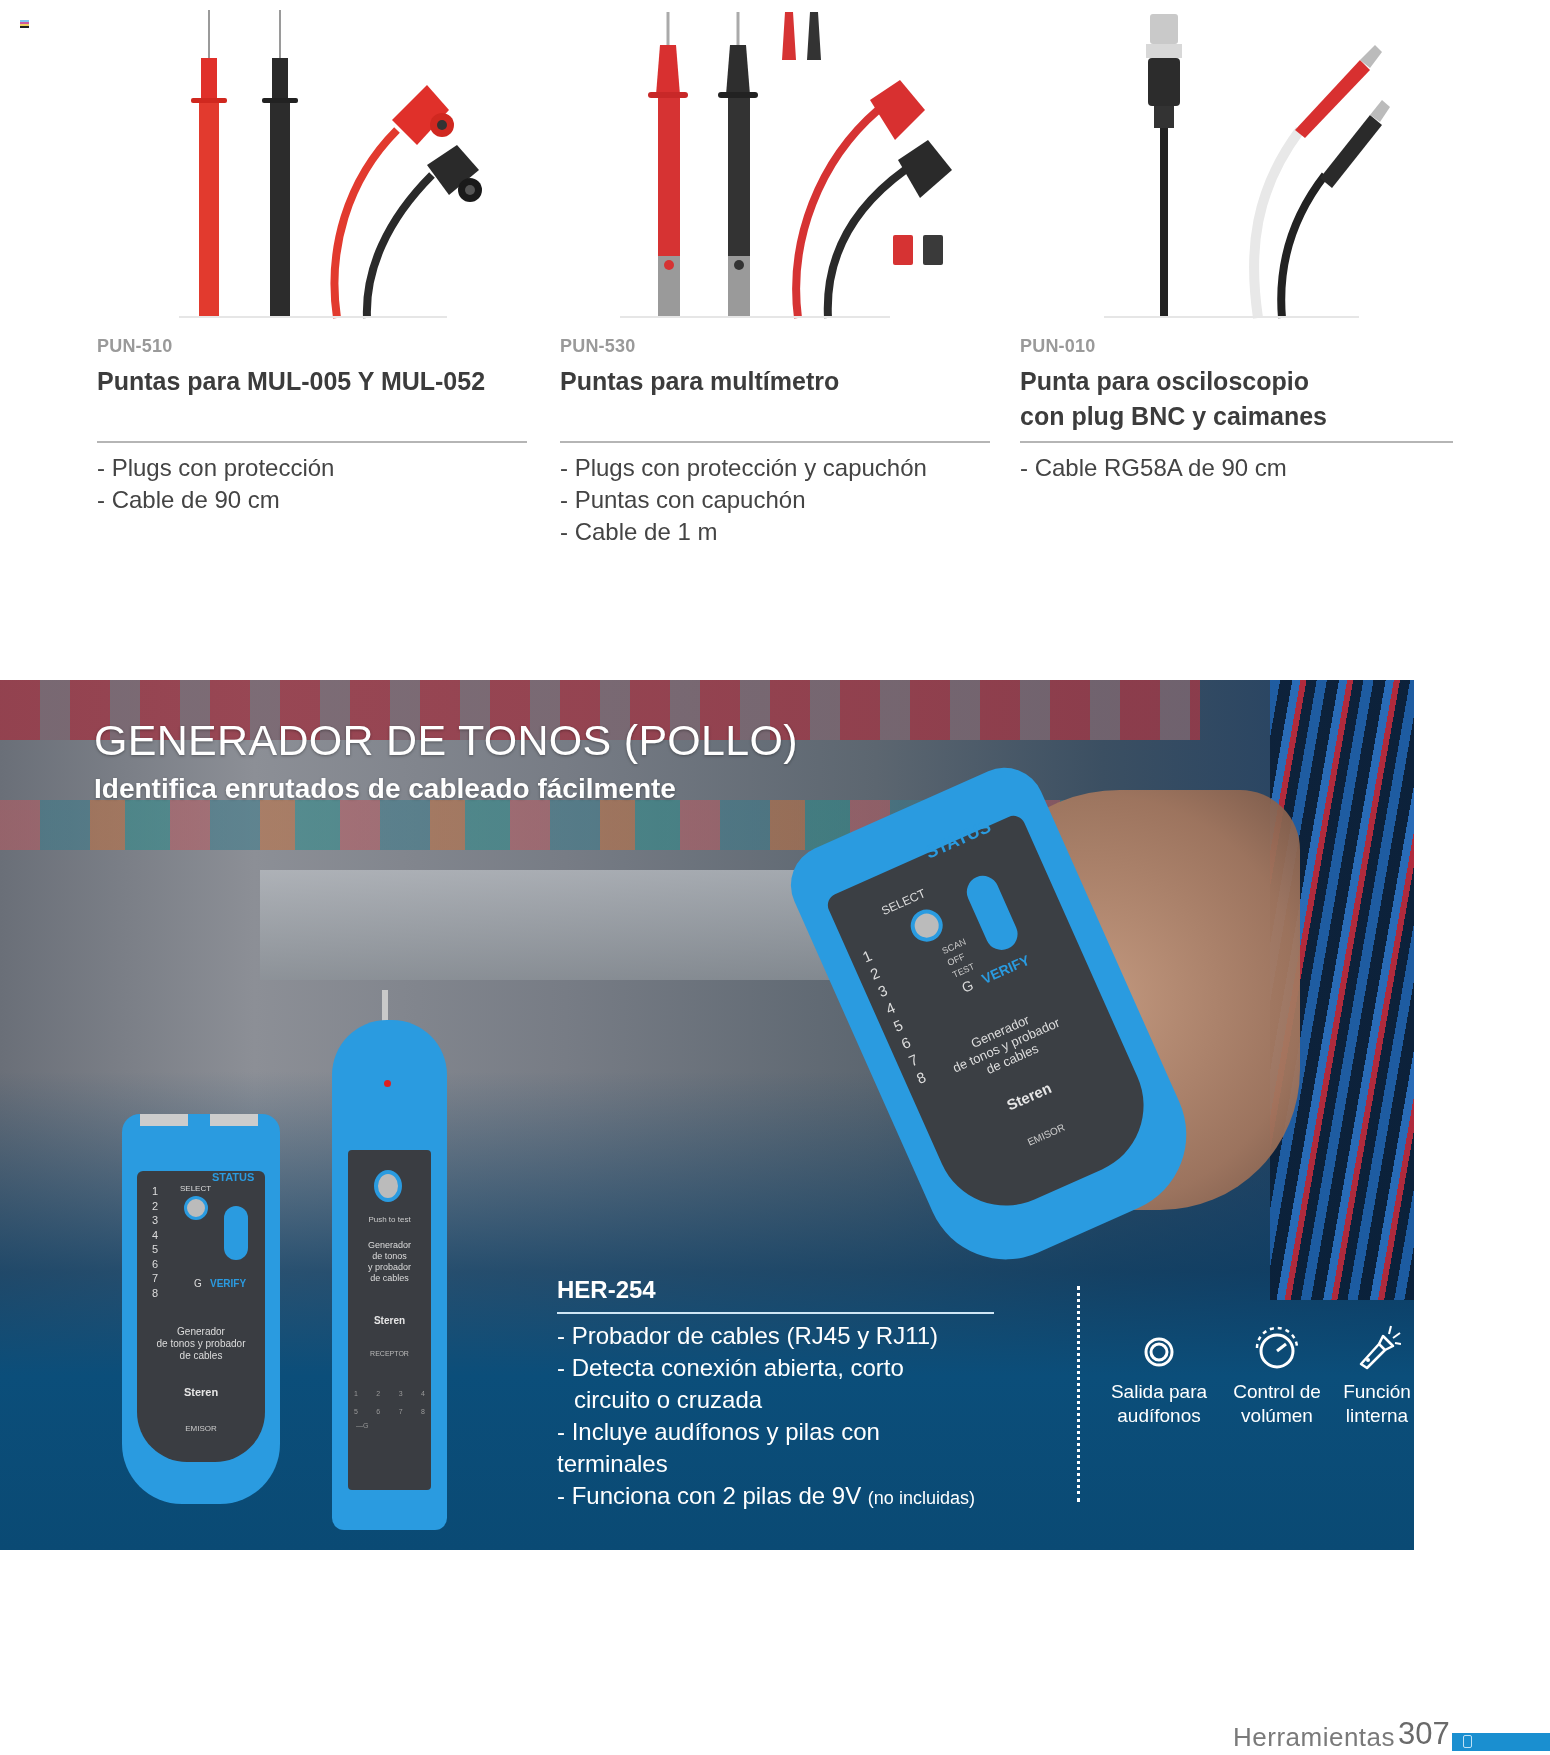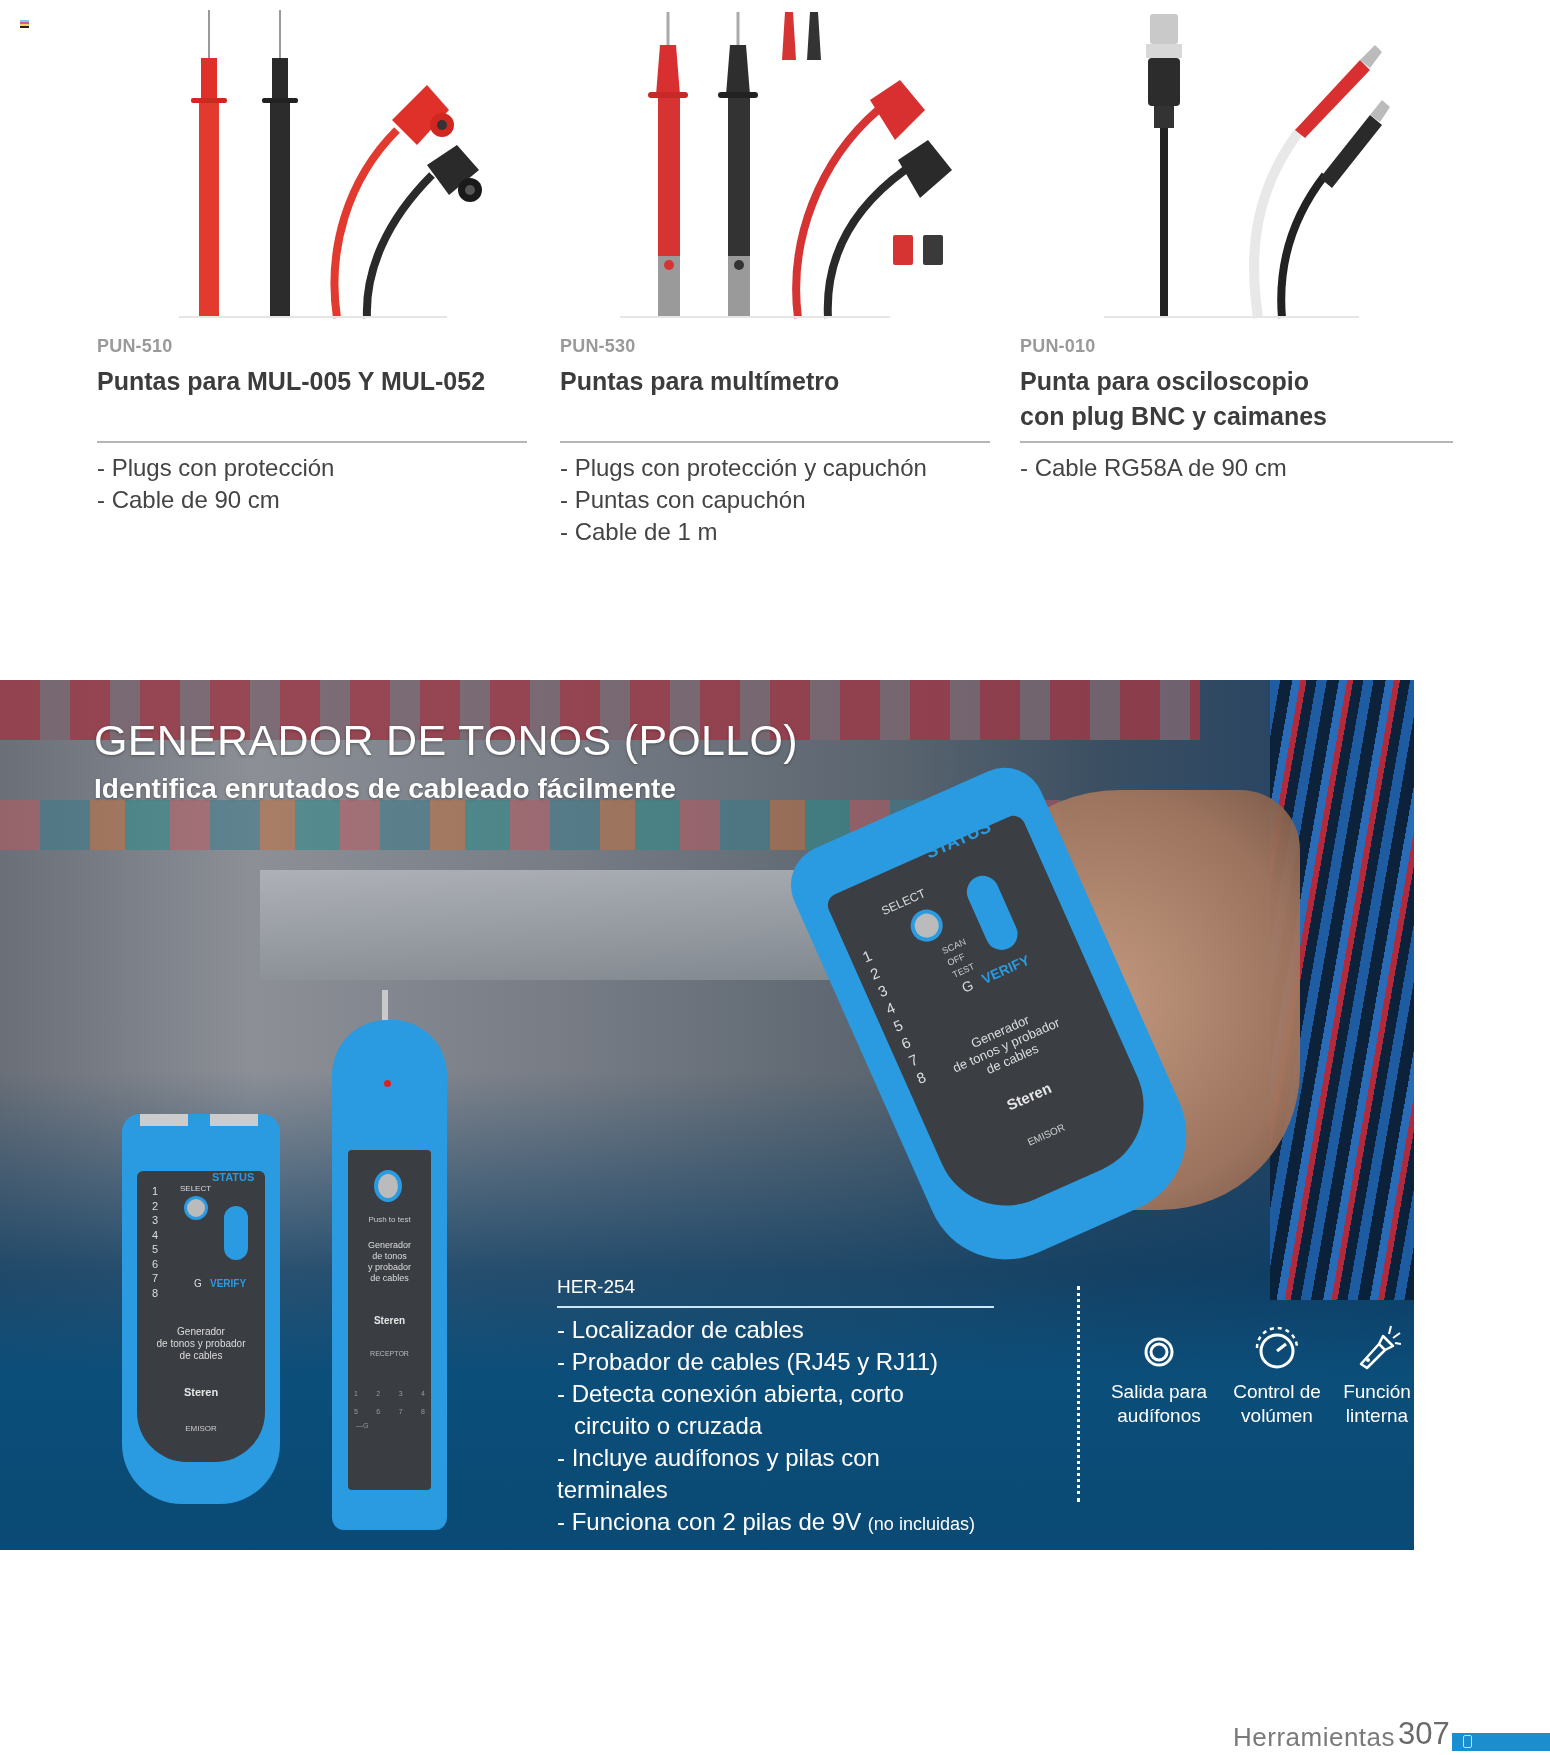--- a/index.html
+++ b/index.html
@@ -22,21 +22,21 @@
   .banner { position: absolute; left: 0; top: 680px; width: 1414px; height: 870px; overflow: hidden;
     background:
       linear-gradient(180deg, rgba(8,45,75,0) 45%, rgba(8,60,100,0.75) 68%, #0b4e7a 80%, #0a4a74 100%),
       linear-gradient(90deg, #6a6f78 0%, #8c8f96 18%, #777c85 40%, #5c6670 62%, #3b4f62 78%, #1d3e63 100%);
   }
   .banner .bg-layer { position: absolute; }
   .banner-title { position: absolute; left: 94px; top: 36px; font-size: 43px; color: #ffffff; letter-spacing: 0.3px; font-weight: normal; text-shadow: 0 1px 3px rgba(0,0,0,0.35); }
   .banner-subtitle { position: absolute; left: 94px; top: 93px; font-size: 28px; color: #ffffff; font-weight: bold; text-shadow: 0 1px 3px rgba(0,0,0,0.35); }
 
   .spec-block { position: absolute; left: 557px; top: 596px; width: 440px; color: #ffffff; }
-  .spec-block .sku { font-size: 19px; font-weight: normal; }
+  .spec-block .sku { font-size: 24px; font-weight: bold; }
   .spec-block .rule { margin-top: 8px; width: 437px; height: 2px; background: #cfe6f5; }
   .spec-block ul { list-style: none; margin-top: 6px; font-size: 24px; line-height: 32px; }
   .spec-block ul li.cont { padding-left: 17px; }
   .spec-block .small { font-size: 18px; }
 
   .divider-dotted { position: absolute; left: 1077px; top: 606px; height: 216px; border-left: 3px dotted #ffffff; }
 
   .icon-feature { position: absolute; top: 654px; width: 120px; text-align: center; color: #ffffff; font-size: 19px; line-height: 24px; }
   .icon-feature svg { display: block; margin: 0 auto 10px; }
 
@@ -261,21 +261,20 @@
         <span>7</span>
         <span>8</span>
     </div>
     <div style="position:absolute;left:24px;top:432px;color:#999;font-size:7px;">—G</div>
   </div>
 
   <div class="spec-block">
     <div class="sku">HER-254</div>
     <div class="rule"></div>
     <ul>
-      <li>- Localizador de cables</li>
       <li>- Probador de cables (RJ45 y RJ11)</li>
       <li>- Detecta conexión abierta, corto</li>
       <li class="cont">circuito o cruzada</li>
       <li>- Incluye audífonos y pilas con terminales</li>
       <li><span>- Funciona con 2 pilas de 9V</span> <span class="small">(no incluidas)</span></li>
     </ul>
   </div>
 
   <div class="divider-dotted"></div>
 

